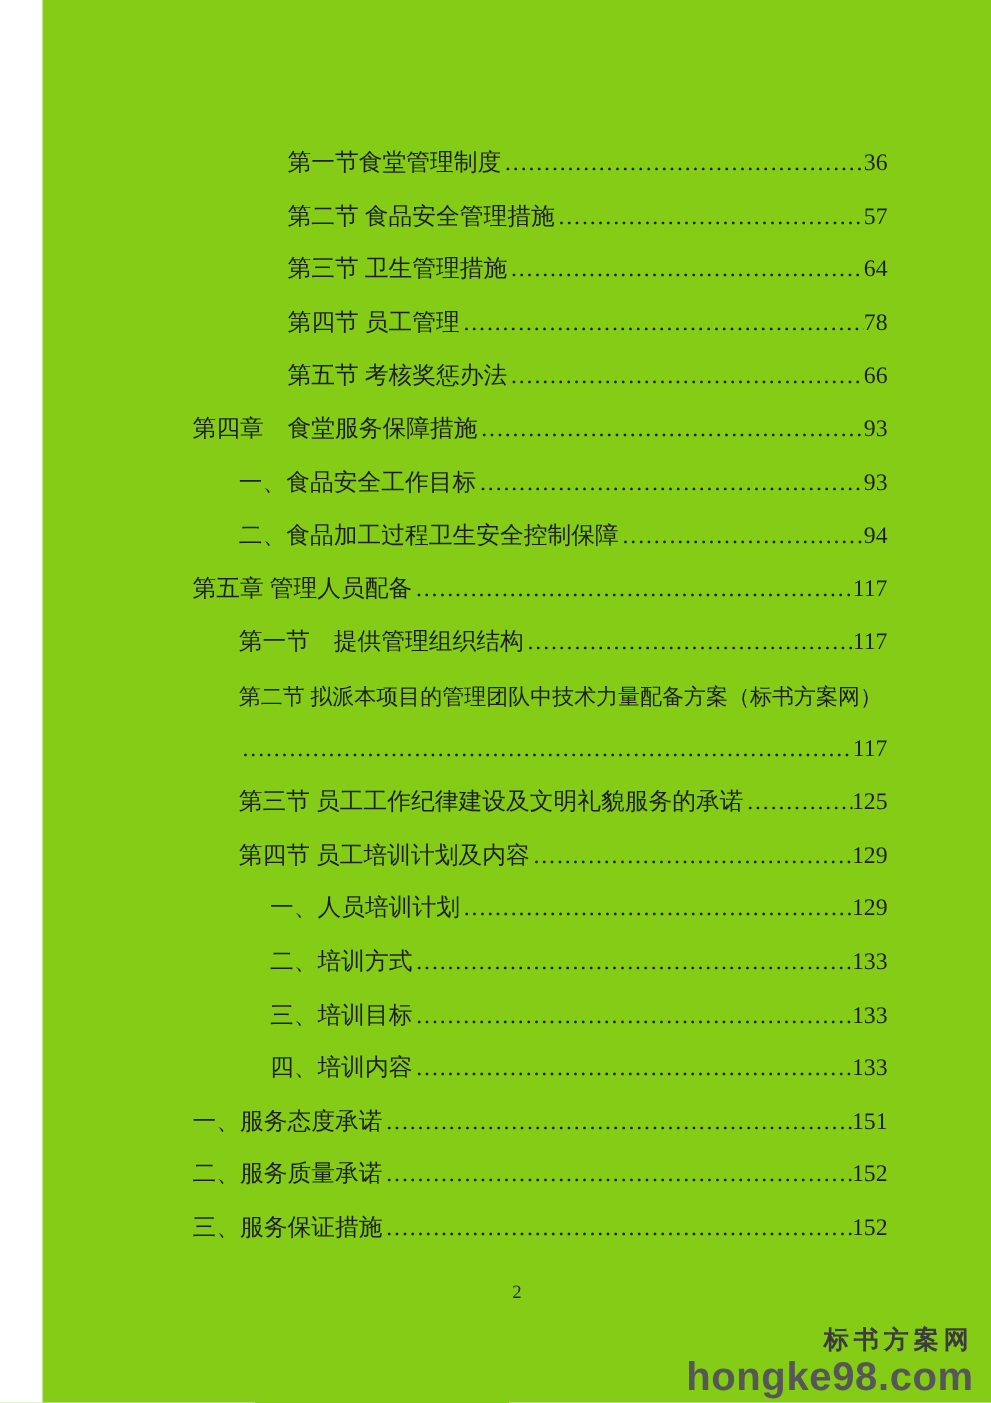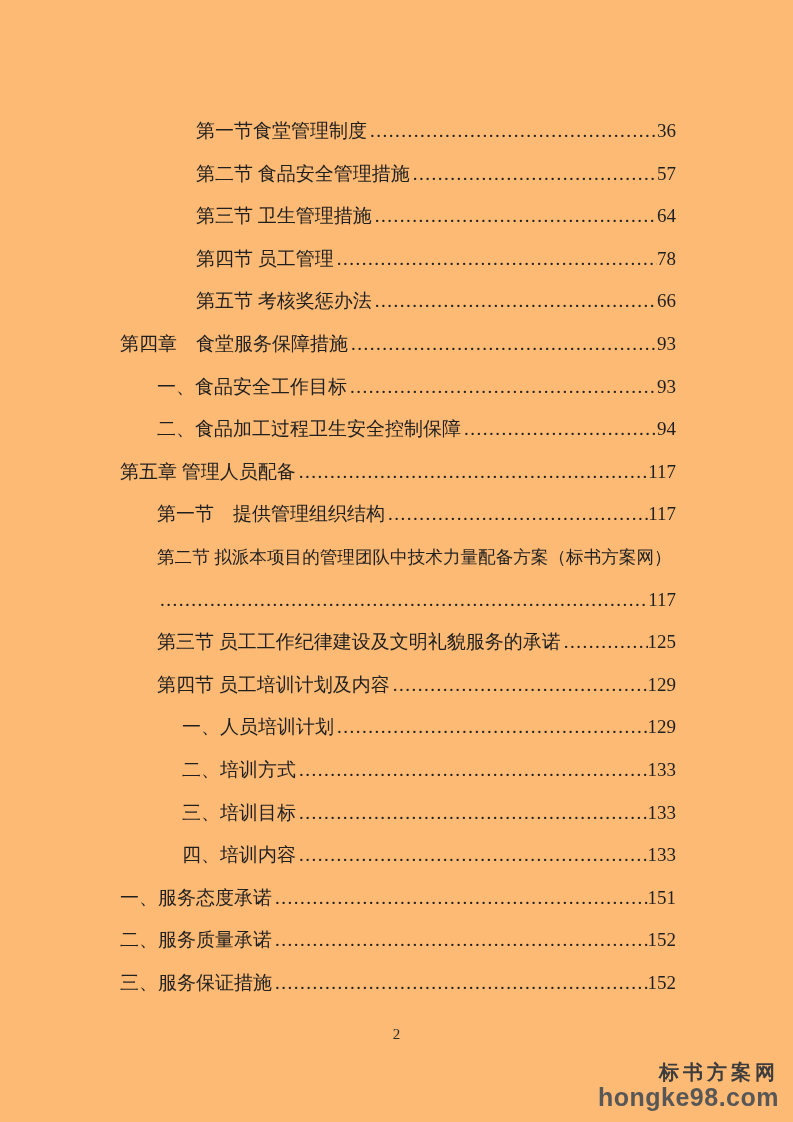--- a/index.html
+++ b/index.html
@@ -11,21 +11,22 @@
     width: 793px;
     height: 1122px;
     position: relative;
     overflow: hidden;
     font-family: "Liberation Serif", "DejaVu Serif", serif;
     color: #1f1f1f;
   }
   .page {
     position: absolute;
     inset: 0;
-    background: #fdba74;
+    background: #84cc16;
+    margin-left: 34px;
   }
   .toc {
     position: absolute;
     left: 120px;
     top: 110px;
     width: 556px;
   }
   .toc-row {
     display: flex;
     align-items: baseline;
@@ -79,21 +80,21 @@
     line-height: 1.08;
   }
   .wm-cn {
     font-weight: bold;
     font-size: 20px;
     letter-spacing: 4px;
     color: #3c3c3c;
   }
   .wm-url {
     font-weight: bold;
-    font-size: 25px;
+    font-size: 32px;
     color: #575757;
     letter-spacing: 0.5px;
   }
 </style>
 </head>
 <body>
 
 <div class="page">
 
   <main class="toc">

